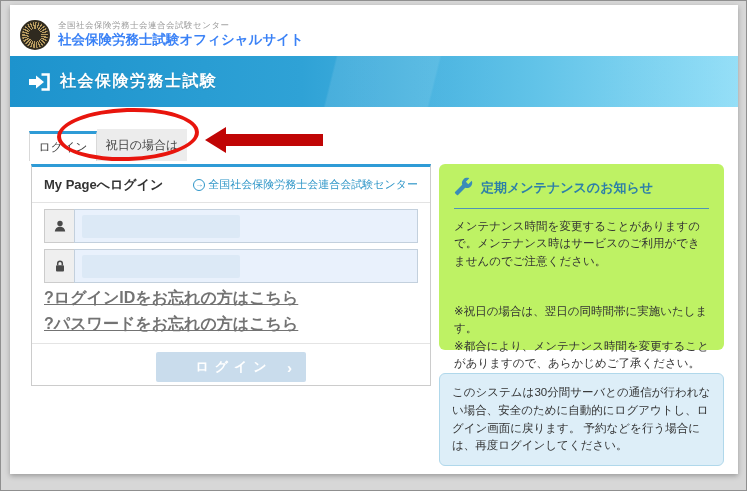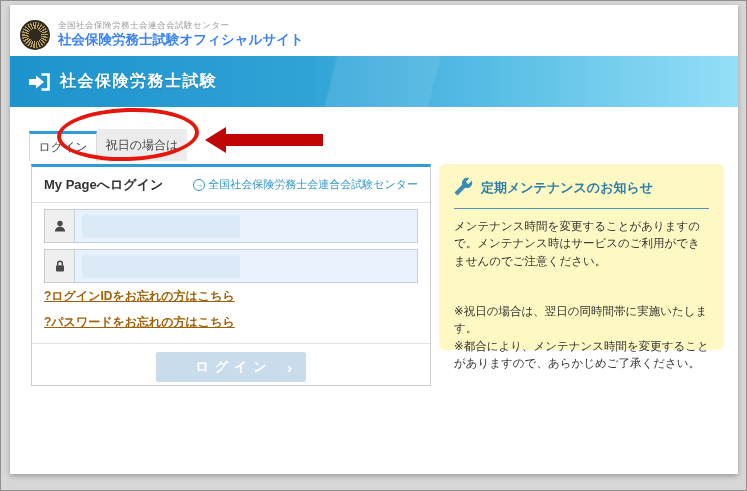--- a/index.html
+++ b/index.html
@@ -40,30 +40,30 @@
                display:flex; align-items:center; justify-content:space-between; padding:0 12px; }
   .lp-title { font-size:13px; color:#333; font-weight:700; }
   .register-link { font-size:11px; color:#2f96c8; text-decoration:none; display:flex; align-items:center; cursor:pointer; }
   .circle-arrow { display:inline-flex; align-items:center; justify-content:center; width:12px; height:12px; margin-right:3px;
                   border:1.5px solid #2f96c8; border-radius:50%; font-size:8px; color:#2f96c8; line-height:1; }
   .input-row { position:absolute; left:12px; right:12px; height:34px; display:flex; }
   .row-id { top:42px; } .row-pw { top:82px; }
   .icon-cell { width:30px; background:#efefef; border:1px solid #ccc; border-right:none; display:flex; align-items:center; justify-content:center; }
   .field { position:relative; flex:1; background:#e9f1fc; border:1px solid #c3d0dd; }
   .autofill-stripe { position:absolute; left:7px; top:5px; width:158px; height:23px; background:#dce9f6; border-radius:2px; }
-  .forgot-link { position:absolute; left:12px; font-size:12px; font-weight:bold; color:#a16207; text-decoration:underline; cursor:pointer; }
+  .forgot-link { position:absolute; left:12px; font-size:16px; font-weight:bold; color:#737373; text-decoration:underline; cursor:pointer; }
   .forgot-id { top:121px; } .forgot-pw { top:147px; }
   .lp-divider { position:absolute; left:0; right:0; top:176px; border-top:1px solid #e4e4e4; }
   .login-btn { position:absolute; top:185px; left:50%; transform:translateX(-50%); width:150px; height:30px;
                background:#c9dcec; border:none; border-radius:2px; color:#fff; font-weight:bold; font-size:13px;
                letter-spacing:6px; text-indent:6px; cursor:pointer; font-family:inherit; }
   .btn-chevron { position:absolute; right:14px; top:50%; transform:translateY(-50%); font-size:15px; letter-spacing:0; text-indent:0; }
 
   
-  .maint-box { position:absolute; left:429px; top:159px; width:285px; height:186px; background:#fef9c3; border-radius:6px; padding:13px 15px; }
+  .maint-box { position:absolute; left:429px; top:159px; width:285px; height:186px; background:#bef264; border-radius:6px; padding:13px 15px; }
   .maint-title-row { display:flex; align-items:center; }
   .maint-title { margin-left:8px; font-size:13px; font-weight:bold; color:#2d7fa8; }
   .maint-rule { border:none; border-top:1px solid #4f93b8; margin:9px 0 9px 0; }
   .maint-text { font-size:11.5px; line-height:1.5; color:#333; }
   .maint-text + .maint-text { margin-top:16px; }
 
   .session-box { position:absolute; left:429px; top:368px; width:285px; background:#ddeef8; border:1px solid #b0d8eb;
                  border-radius:6px; padding:10px 12px; font-size:11.5px; line-height:1.55; color:#333; }
 
   
@@ -157,20 +157,21 @@
         <span class="maint-title">定期メンテナンスのお知らせ</span>
       </div>
       <hr class="maint-rule">
       <p class="maint-text">メンテナンス時間を変更することがありますので。メンテナンス時はサービスのご利用ができませんのでご注意ください。</p>
       <p class="maint-text"><br>
         <span>※祝日の場合は、翌日の同時間帯に実施いたします。</span><br>
         <span>※都合により、メンテナンス時間を変更することがありますので、あらかじめご了承ください。</span>
       </p>
     </div>
 
+    <div class="session-box">このシステムは30分間サーバとの通信が行われない場合、安全のために自動的にログアウトし、ログイン画面に戻ります。 予約などを行う場合には、再度ログインしてください。</div>
 
   </div>
 
   <div class="annot-ellipse"></div>
   <div class="annot-arrow">
     <div class="arrow-head"></div>
     <div class="arrow-body"></div>
   </div>
 </div>
 

